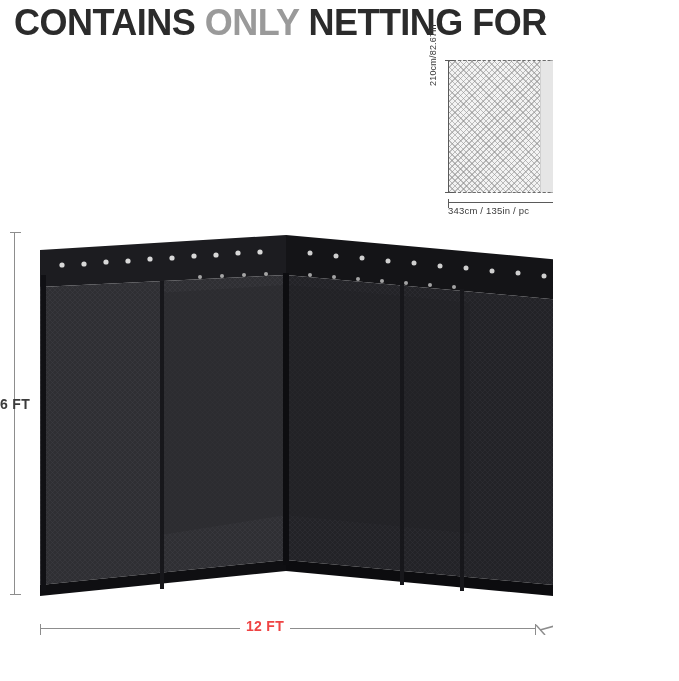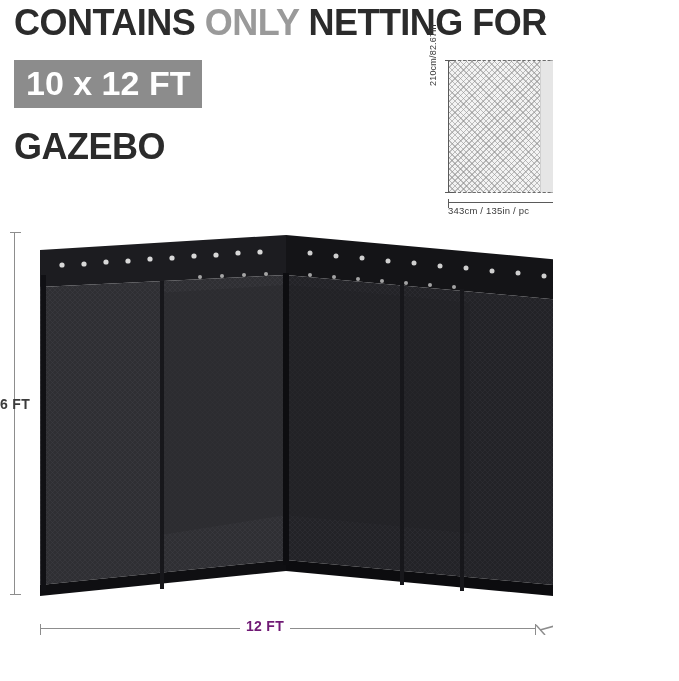--- a/index.html
+++ b/index.html
@@ -210,21 +210,21 @@
     border-left: 1.5px solid #8d8d8d;
   }
   .dim-bottom:before { left: 0; }
   .dim-bottom:after { right: 0; }
   .label-12ft {
     position: absolute;
     left: 240px;
     top: 618px;
     font-size: 14px;
     font-weight: bold;
-    color: #701a75;
+    color: #ef4444;
     letter-spacing: 0.3px;
     background: #ffffff;
     padding: 0 6px;
   }
   .label-10ft {
     position: absolute;
     left: 588px;
     top: 605px;
     font-size: 10px;
     font-weight: bold;
@@ -246,23 +246,21 @@
 </style>
 </head>
 <body>
 
 <div id="page">
 
   <div class="headline">
     <span>CONTAINS </span><span class="muted">ONLY</span><span> NETTING FOR</span>
   </div>
 
-  <div class="sizebadge">10 x 12 FT</div>
-
-  <div class="gazebo-word">GAZEBO</div>
+
 
   <div class="panel-wrap">
     <div class="panel-mesh"></div>
     <div class="panel-zip"></div>
     <div class="panel-vdim"></div>
     <div class="panel-vlabel">210cm/82.67in</div>
     <div class="panel-hdim"></div>
     <div class="panel-hlabel">343cm / 135in / pc</div>
     <svg class="panel-zipper-icon" viewBox="0 0 14 22">
       <rect x="5" y="0" width="4" height="11" fill="#3a3a3a"></rect>

